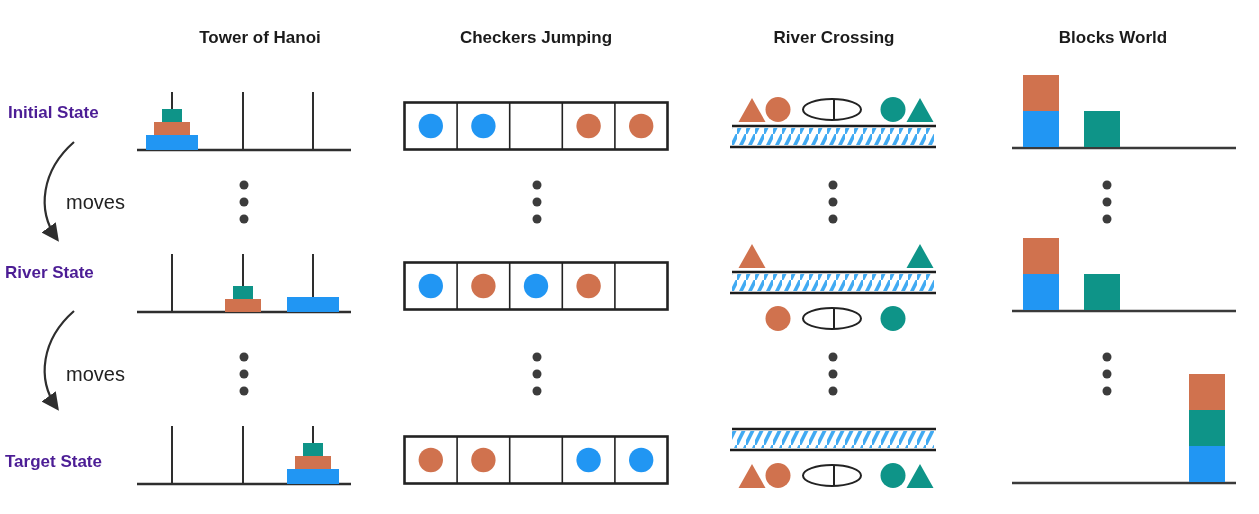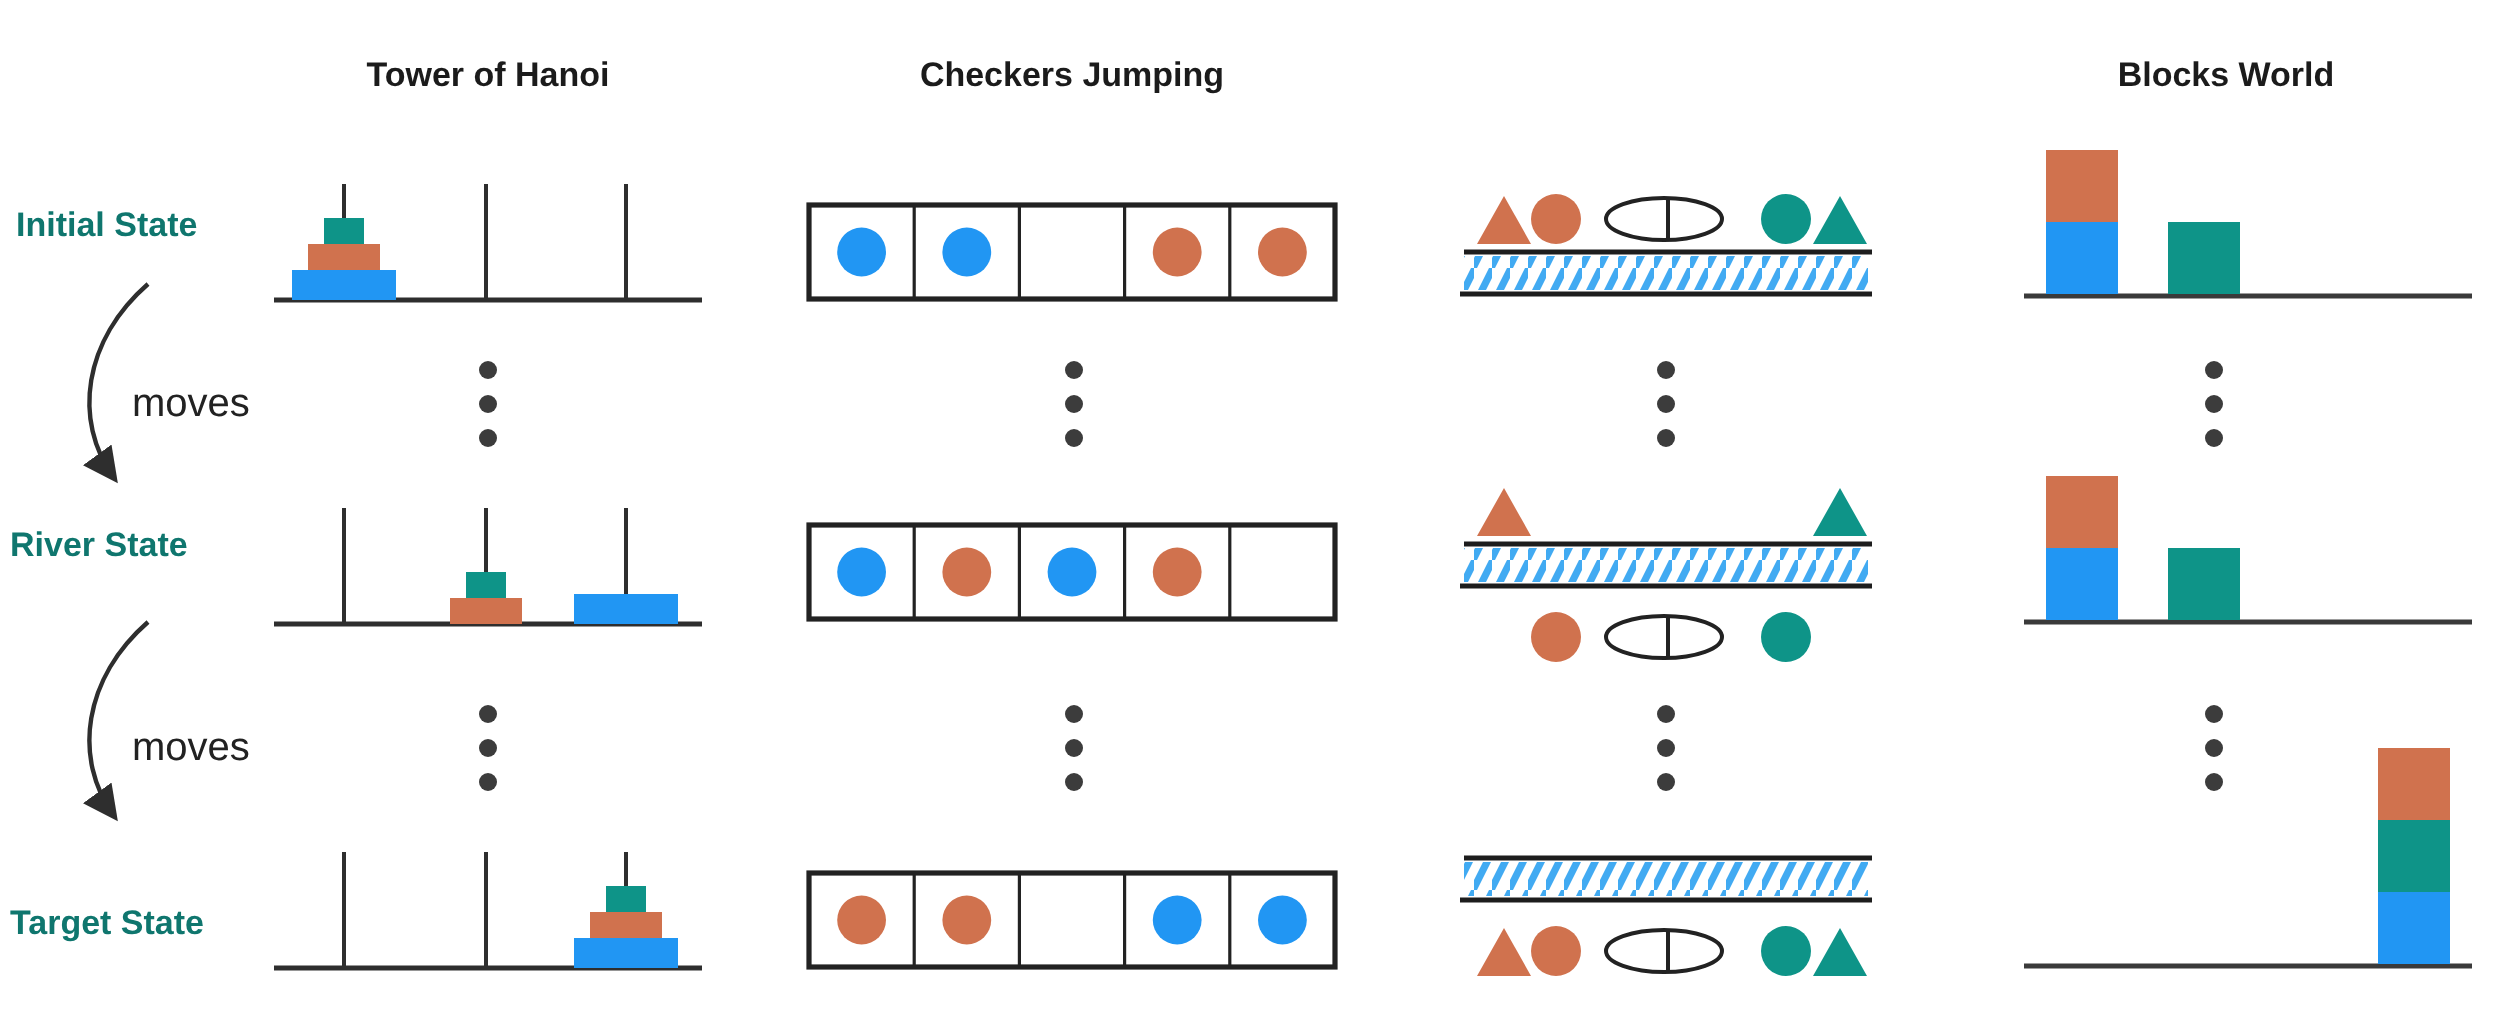--- a/index.html
+++ b/index.html
@@ -4,35 +4,36 @@
 <style>
   html,body{margin:0;padding:0;background:#ffffff;}
   #canvas{
     position:relative;width:1259px;height:514px;background:#ffffff;overflow:hidden;
     font-family:"Liberation Sans","DejaVu Sans",sans-serif;
   }
   .col-title{
     position:absolute;text-align:center;font-size:17px;font-weight:bold;color:#1b1b1b;
   }
   .row-label{
-    position:absolute;text-align:left;font-size:17px;font-weight:bold;color:#0f766e;
+    position:absolute;text-align:left;font-size:17px;font-weight:bold;color:#4c1d95;
   }
   .moves-label{
     position:absolute;font-size:20px;color:#222;
   }
   .diagram{position:absolute;}
   .diagram svg{display:block;}
 </style>
 </head>
 <body>
 
 <div id="canvas">
 
-  <div class="col-title" style="left:136px;top:28px;width:216px;text-align:center;">Tower of Hanoi</div>
+  <div class="col-title" style="left:152px;top:28px;width:216px;text-align:center;">Tower of Hanoi</div>
   <div class="col-title" style="left:403px;top:28px;width:266px;">Checkers Jumping</div>
+  <div class="col-title" style="left:728px;top:28px;width:212px;">River Crossing</div>
   <div class="col-title" style="left:1000px;top:28px;width:226px;">Blocks World</div>
 
   <div class="row-label" style="left:8px;top:103px;width:125px;">Initial State</div>
   <div class="row-label" style="left:5px;top:263px;width:125px;">River State</div>
   <div class="row-label" style="left:5px;top:452px;width:125px;">Target State</div>
 
   <div class="diagram" style="left:24px;top:136px;">
     <svg width="70" height="115" viewBox="0 0 70 115">
       <defs>
         <marker id="ah1" markerWidth="9" markerHeight="9" refX="6.5" refY="4" orient="auto">

